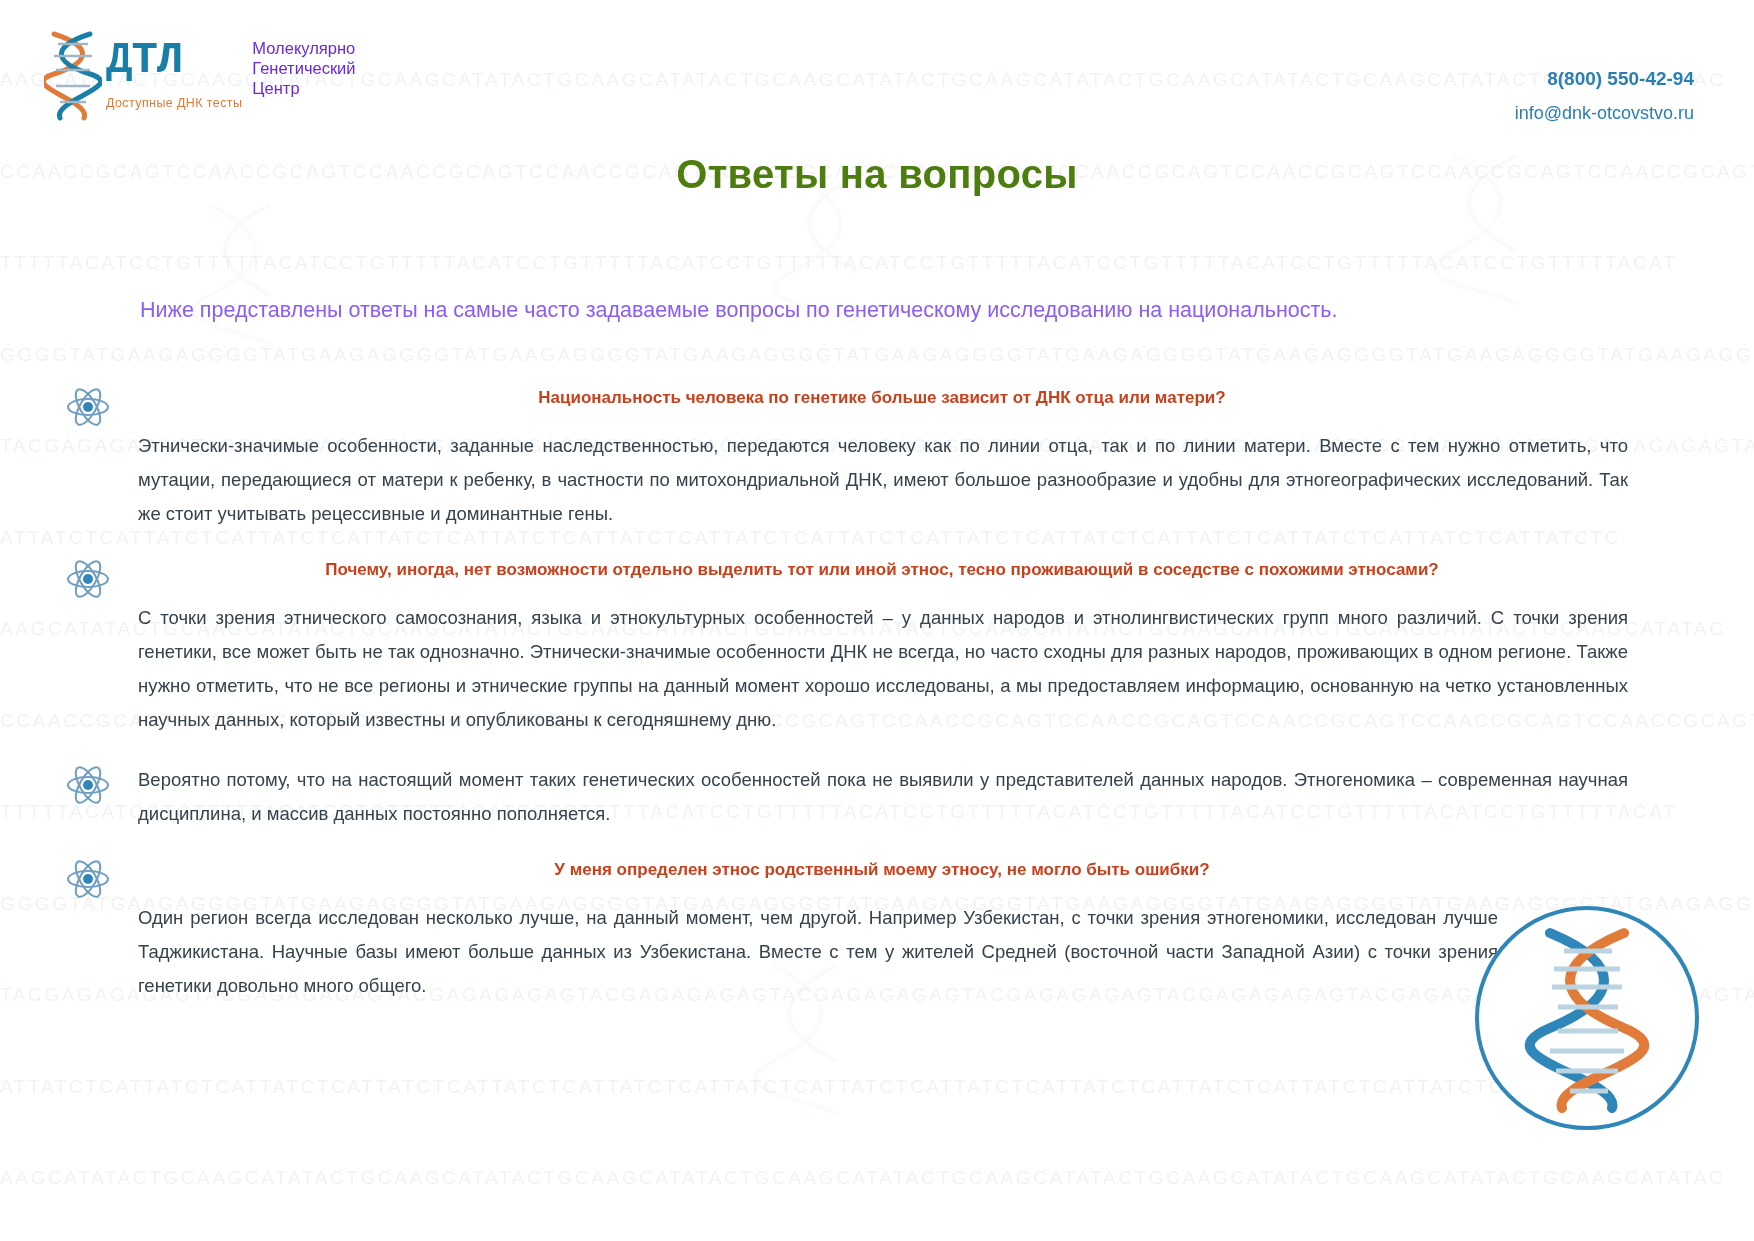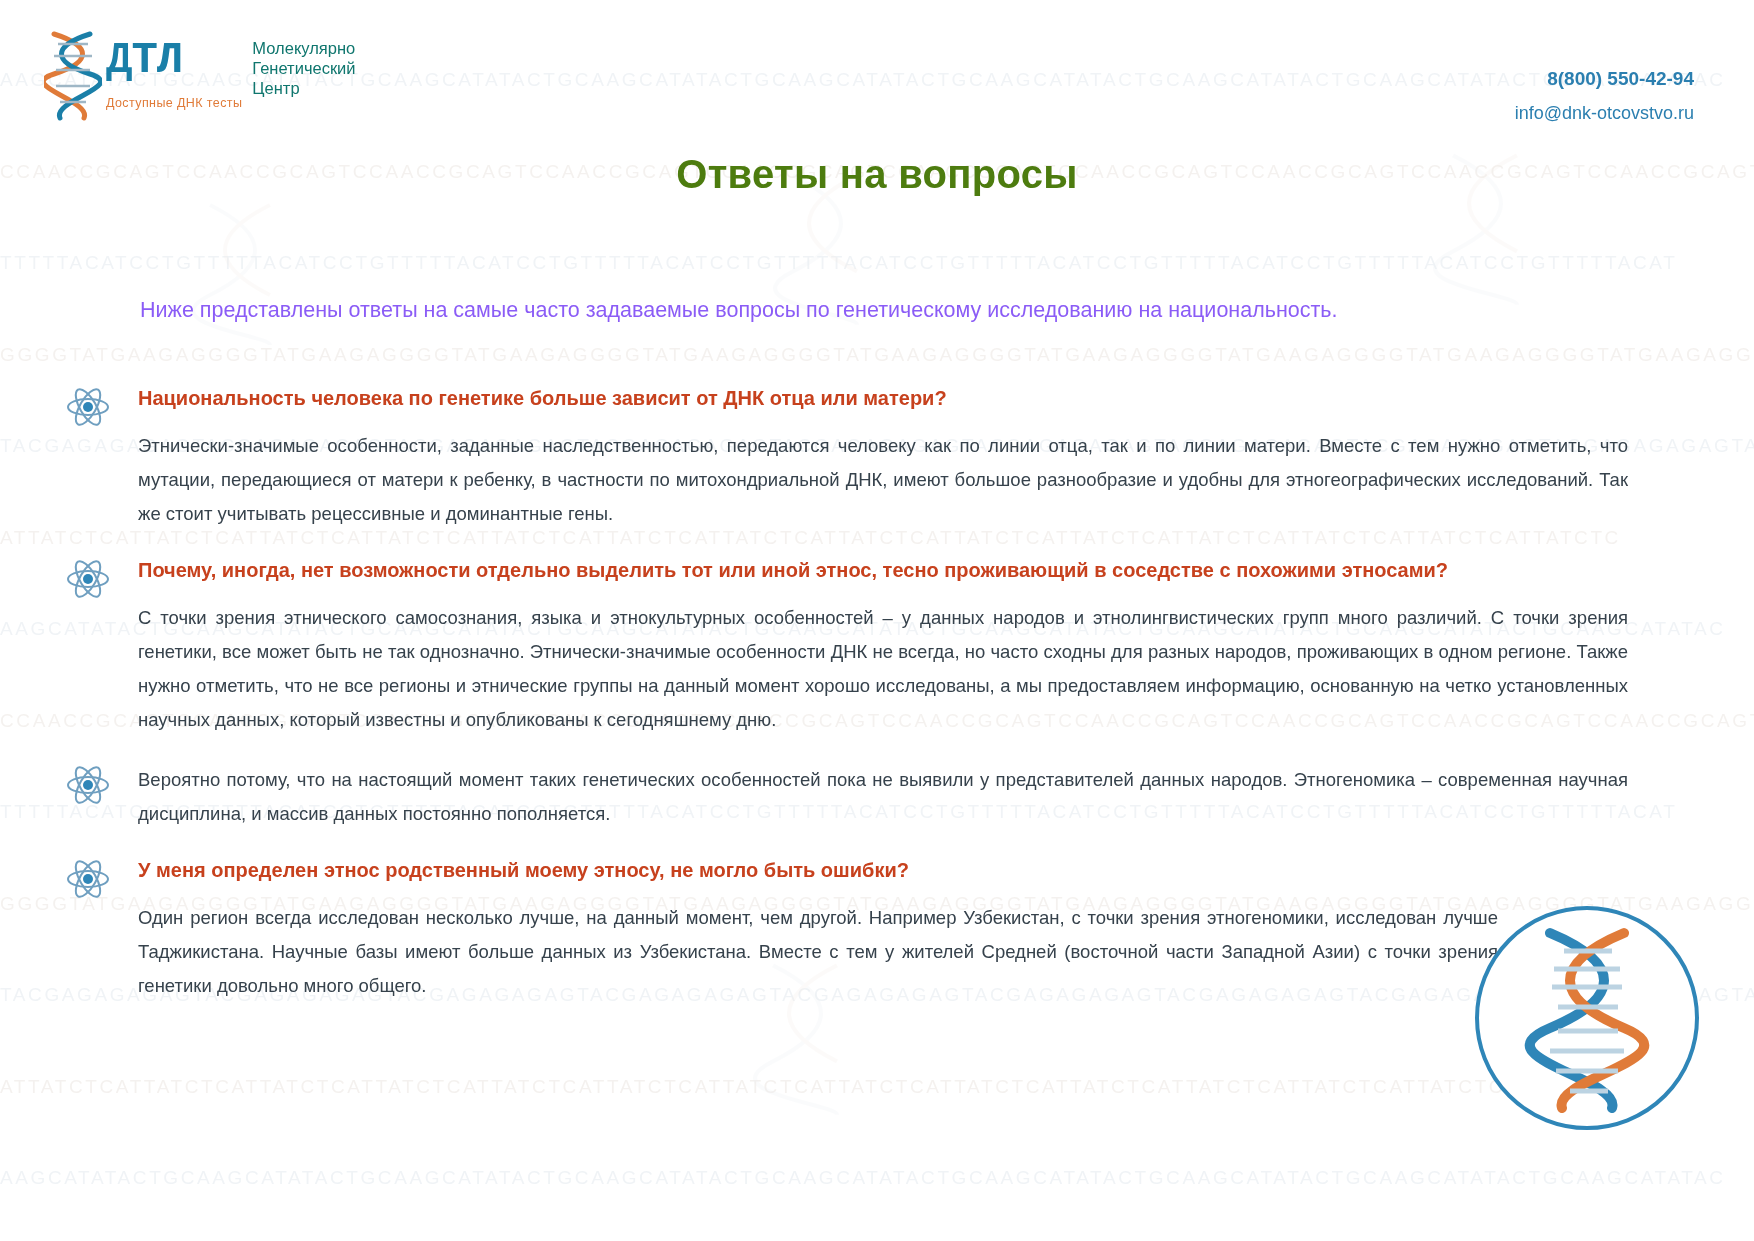--- a/index.html
+++ b/index.html
@@ -83,21 +83,21 @@
     color: #e07b39;
     letter-spacing: .4px;
     margin-top: 6px;
     margin-left: 0;
   }
   .logo-side {
     margin-left: 10px;
     margin-top: 8px;
     font-size: 16.5px;
     line-height: 20px;
-    color: #0f766e;
+    color: #6d28d9;
   }
 
   .contacts {
     position: absolute;
     right: 60px;
     top: 62px;
     text-align: right;
     color: #2b7fb0;
     font-size: 18px;
     line-height: 34px;
@@ -134,25 +134,26 @@
   .faq-item { position: relative; margin-bottom: 26px; }
   .faq-icon {
     position: absolute;
     left: 0;
     top: 0;
     width: 44px;
     height: 44px;
   }
   .faq-body { margin-left: 72px; }
   .faq-q {
-    font-size: 20px;
+    font-size: 17px;
     font-weight: bold;
     color: #c7411d;
     margin-bottom: 18px;
     line-height: 26px;
+    text-align: center;
   }
   .faq-a {
     font-size: 18.5px;
     color: #36424c;
     line-height: 34px;
     text-align: justify;
     width: 1490px;
     margin-top: 8px;
   }
   .faq-a.narrow { width: 1360px; }

